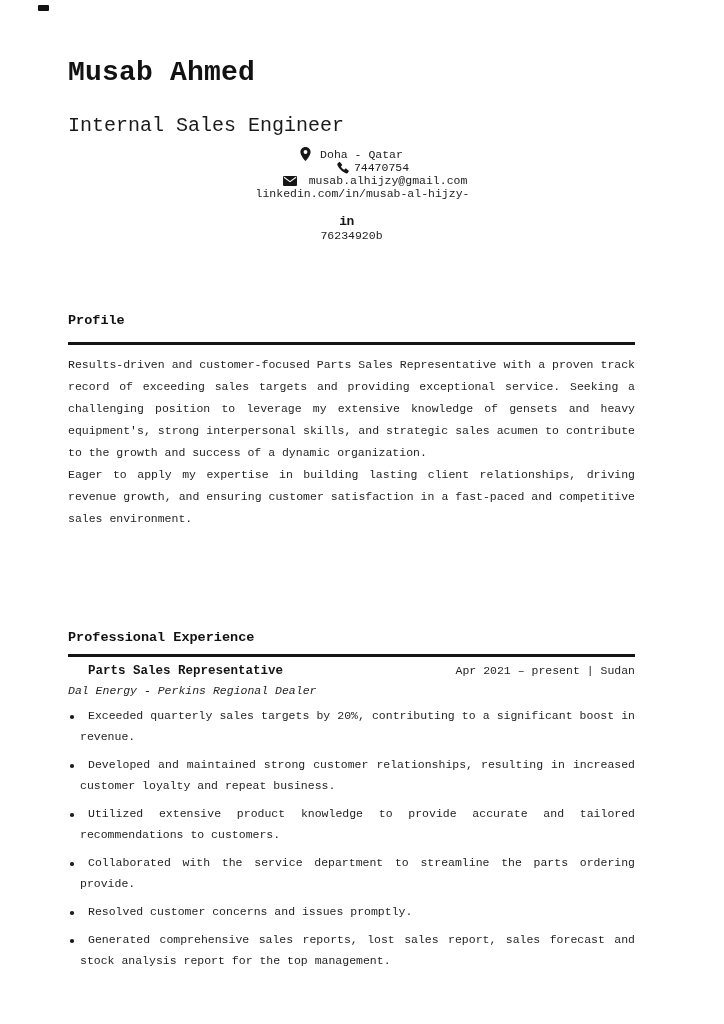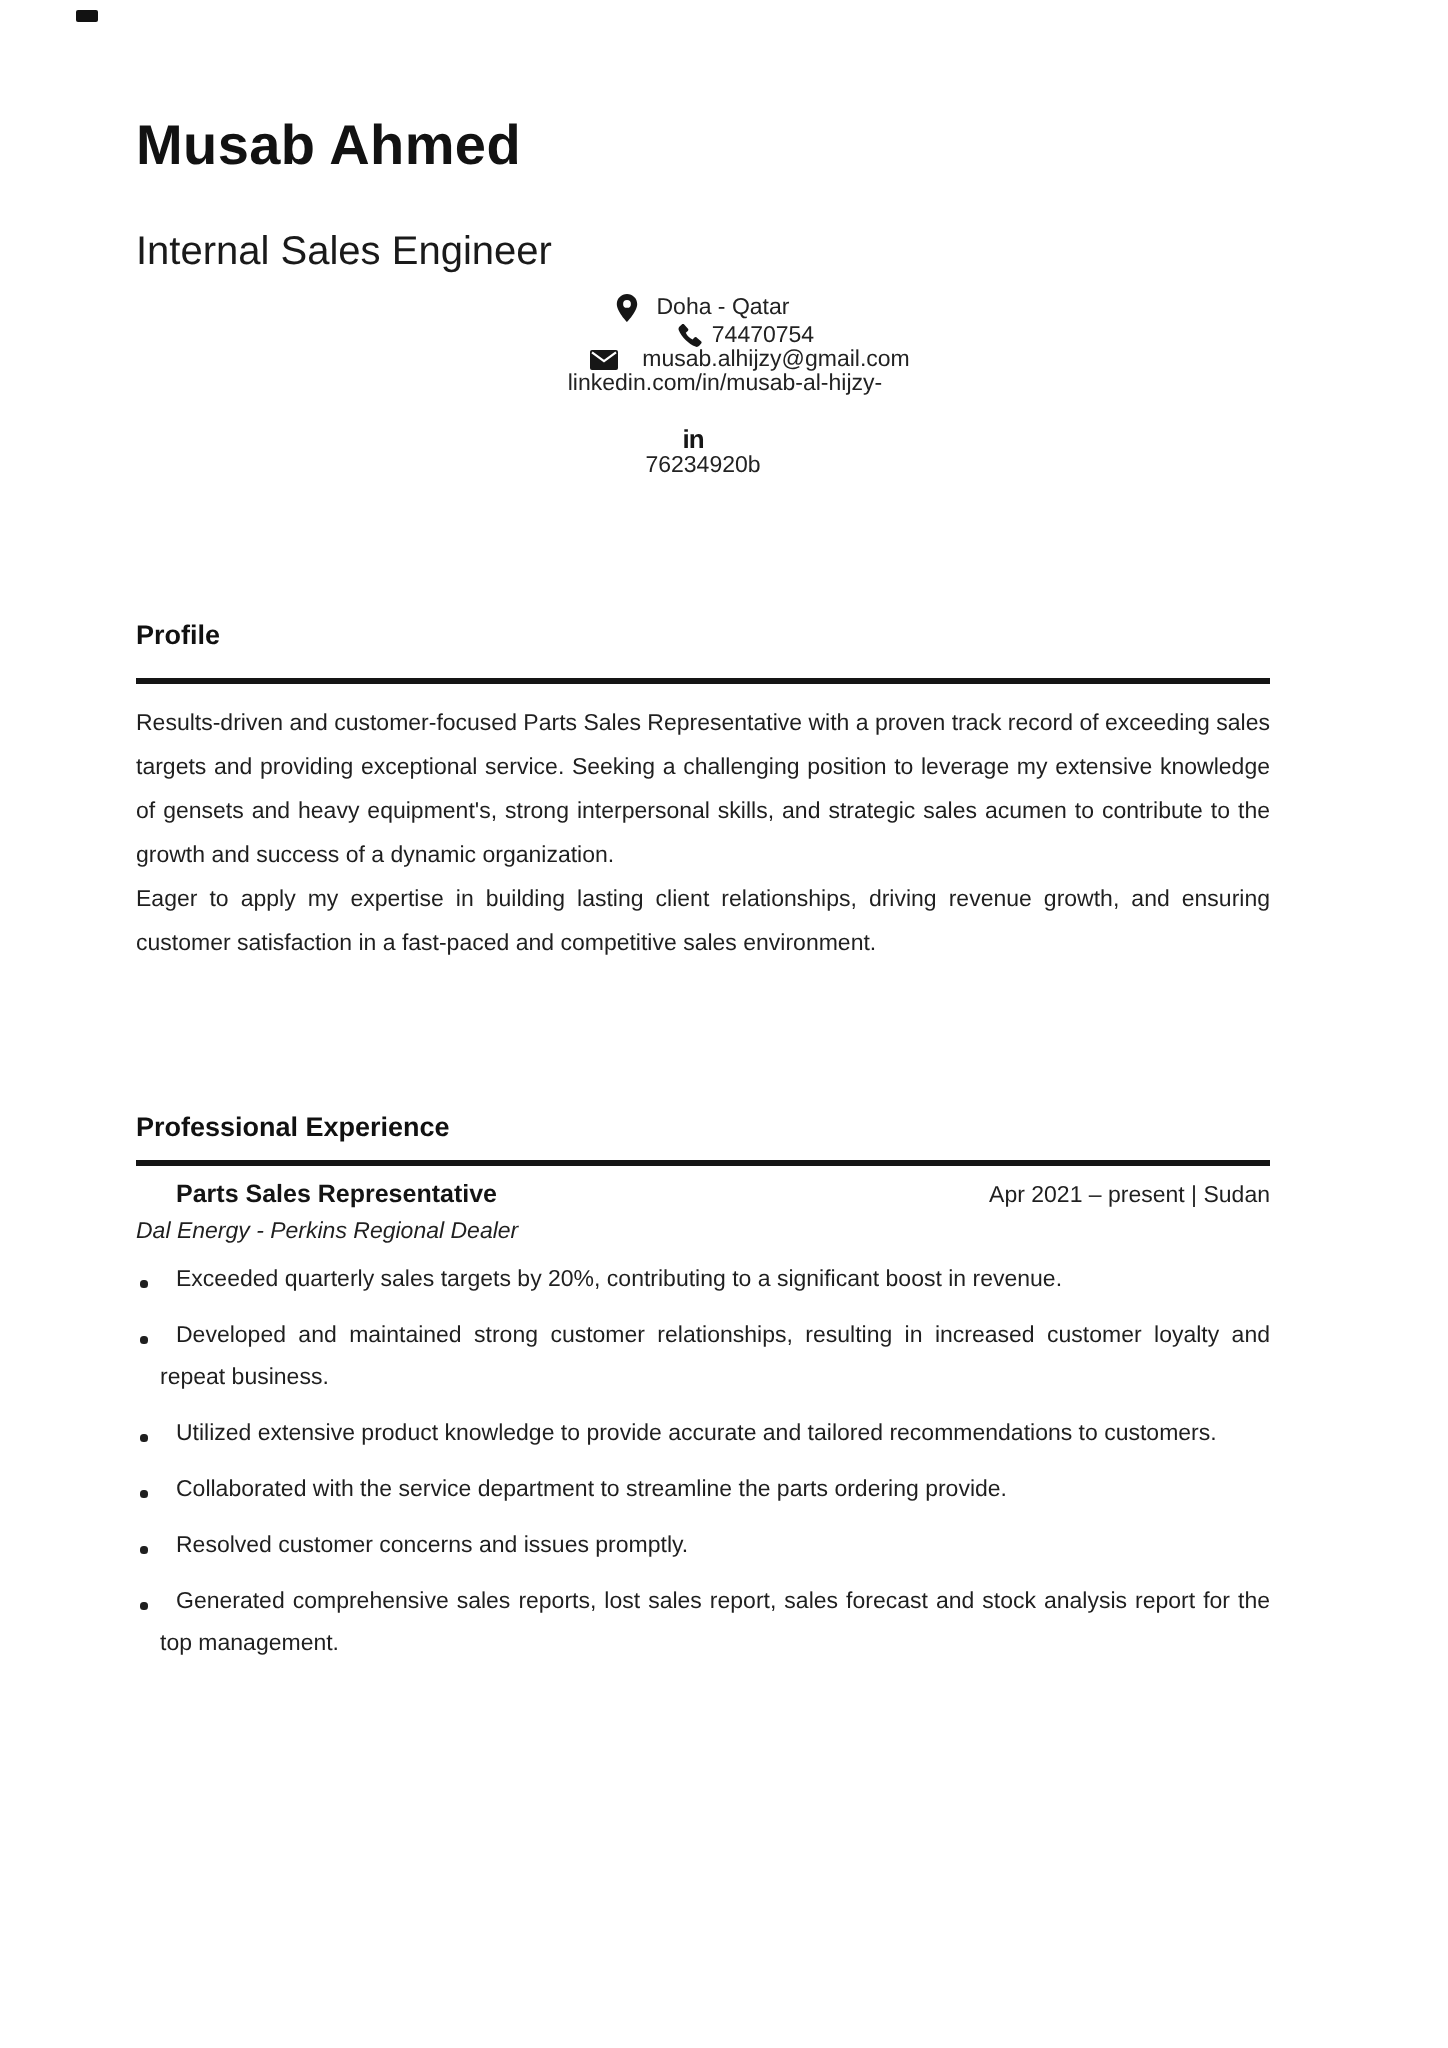--- a/index.html
+++ b/index.html
@@ -3,21 +3,21 @@
 <meta charset="utf-8">
 <style>
   html,body { margin:0; padding:0; background:#ffffff; }
   .page {
     position: relative;
     width: 704px;
     height: 1024px;
     box-sizing: border-box;
     background: #ffffff;
     padding: 0 69px 0 68px;
-    font-family: Liberation Sans, sans-serif;
+    font-family: Liberation Mono, monospace;
     color: #1f1f1f;
     overflow: hidden;
   }
   .corner-dash {
     position: absolute;
     left: 38px; top: 5px;
     width: 11px; height: 6px;
     background: #121212;
     border-radius: 1px;
   }
@@ -62,21 +62,21 @@
     margin-right: 10px;
   }
   .section-heading {
     font-size: 13.5px;
     line-height: 16px;
     font-weight: 700;
     color: #111111;
     margin: 0;
   }
   .profile-heading { margin-top: 71px; }
-  .experience-heading { margin-top: 73px; }
+  .experience-heading { margin-top: 100px; }
   .rule {
     height: 3px;
     background: #151515;
     border: none;
     margin: 13px 0 0 0;
   }
   .rule.exp { margin-top: 8px; }
   .profile-text {
     margin-top: 9px;
     font-size: 11.5px;

